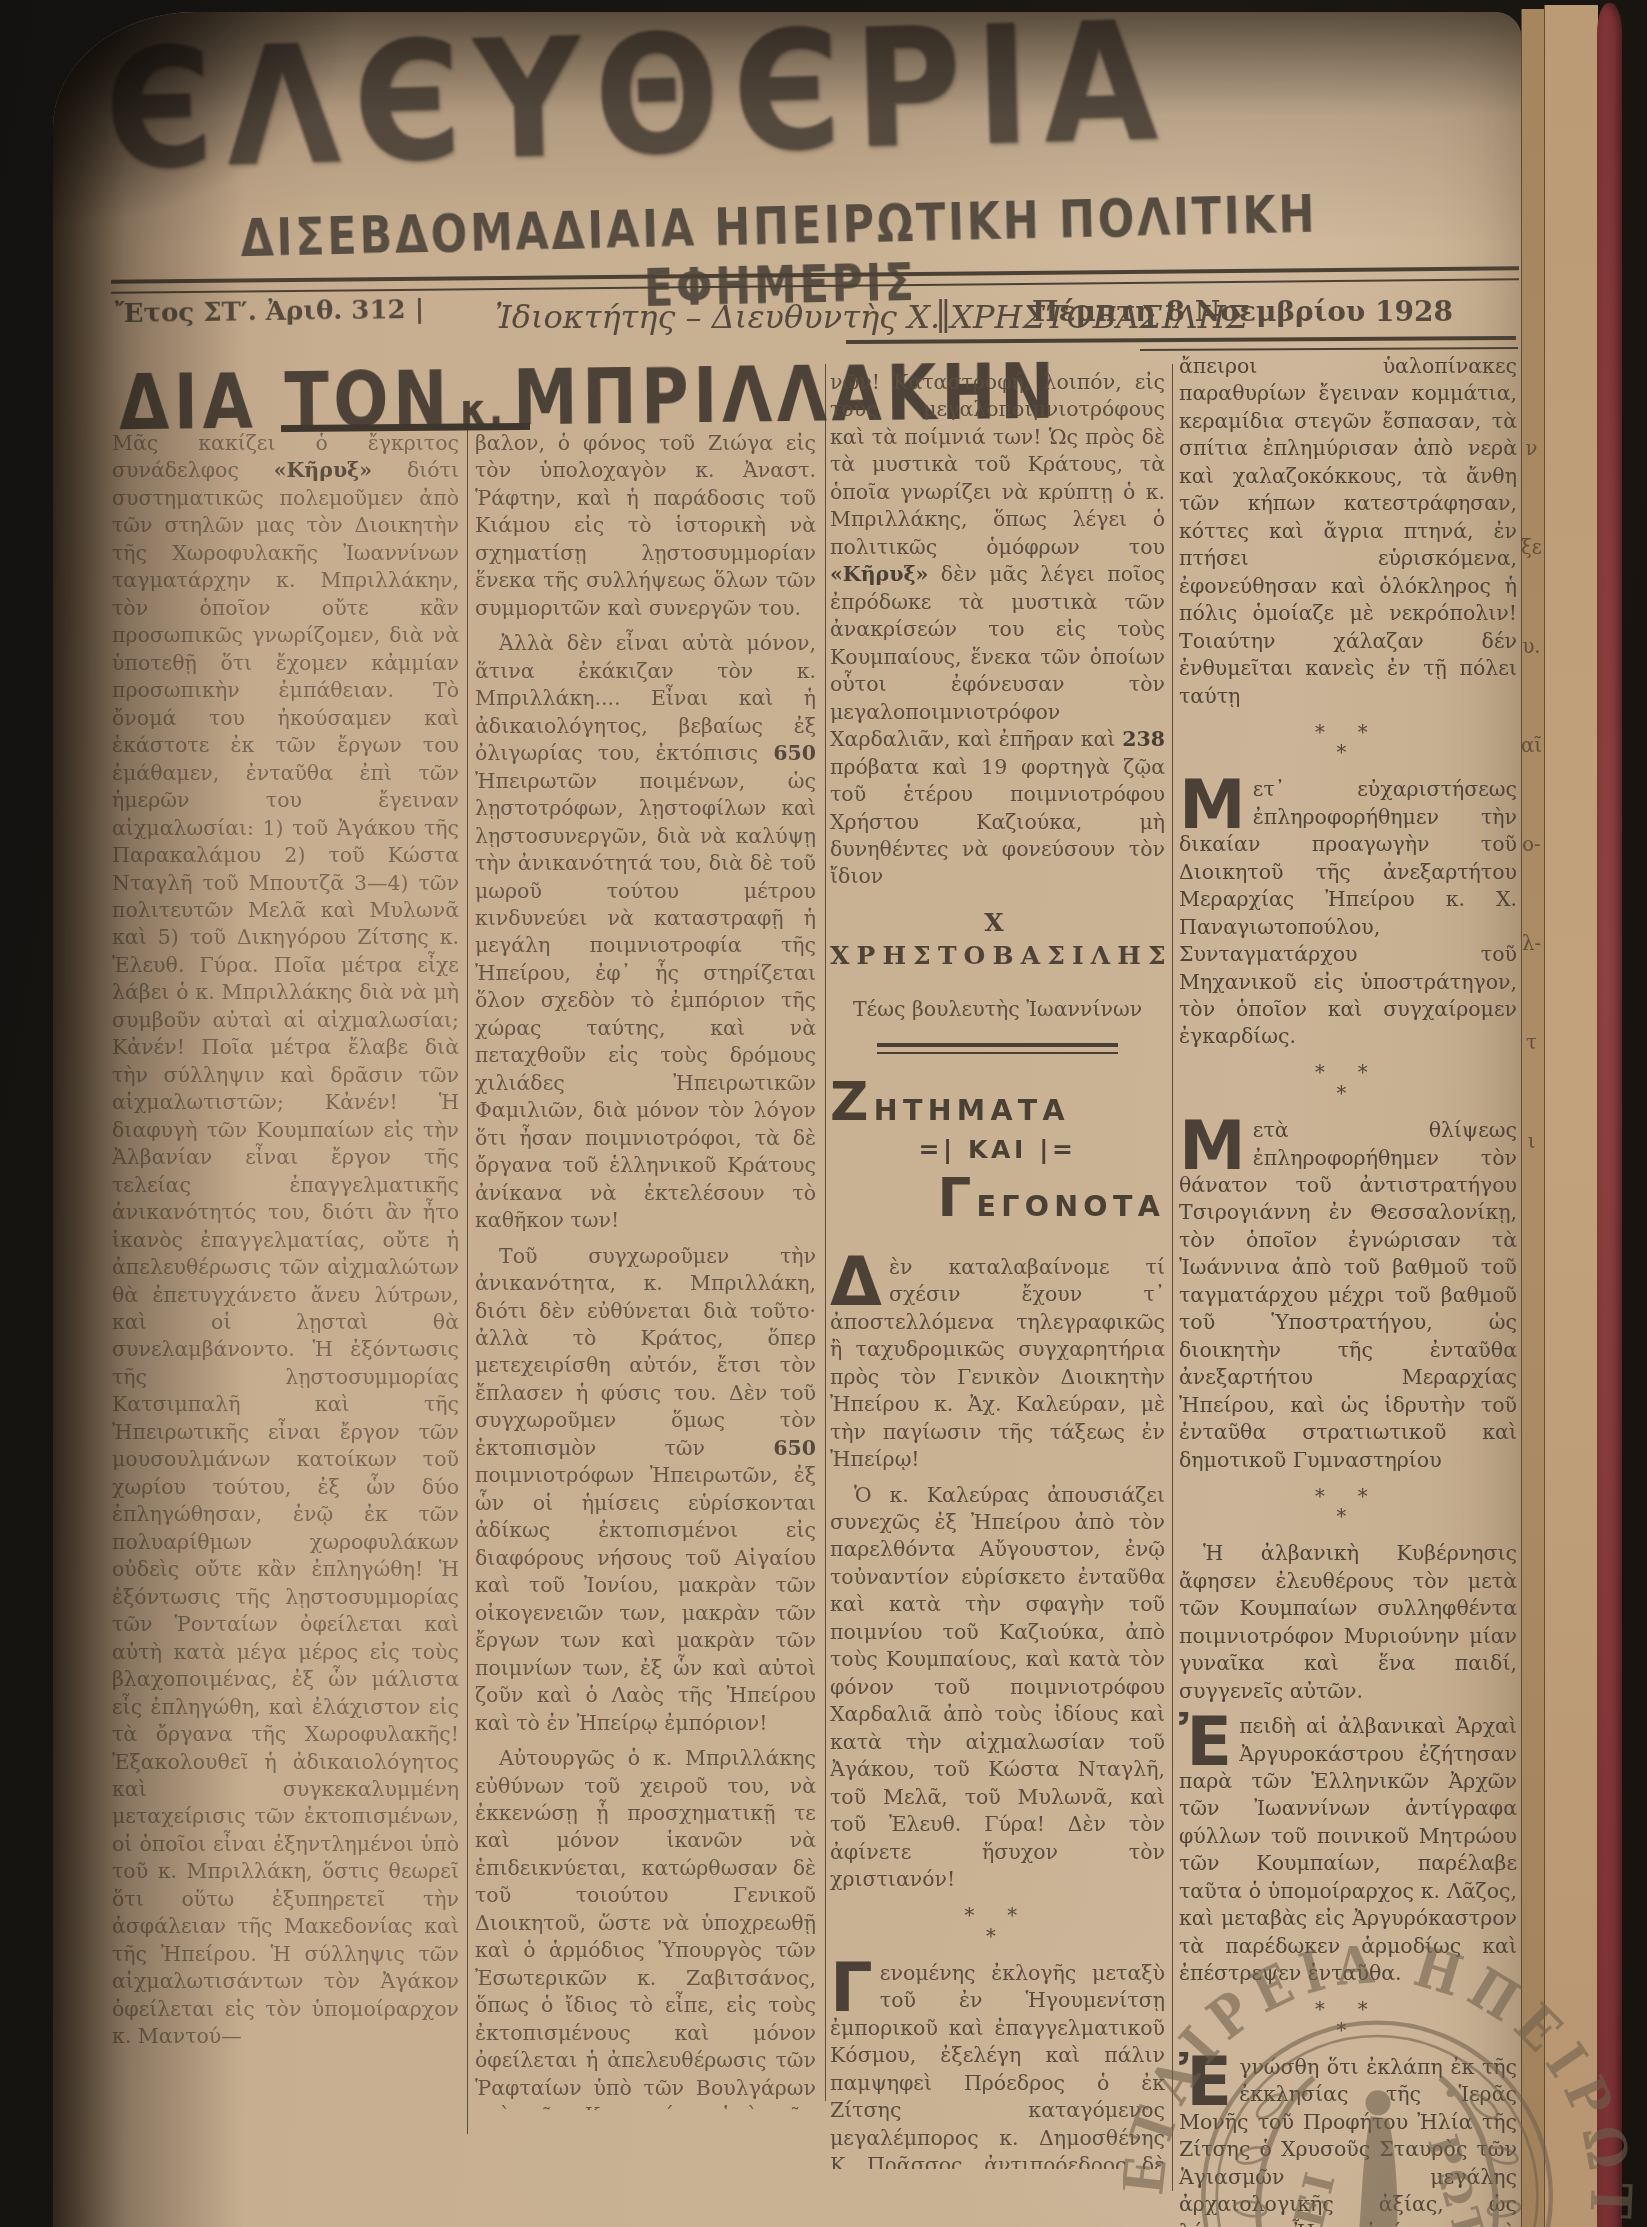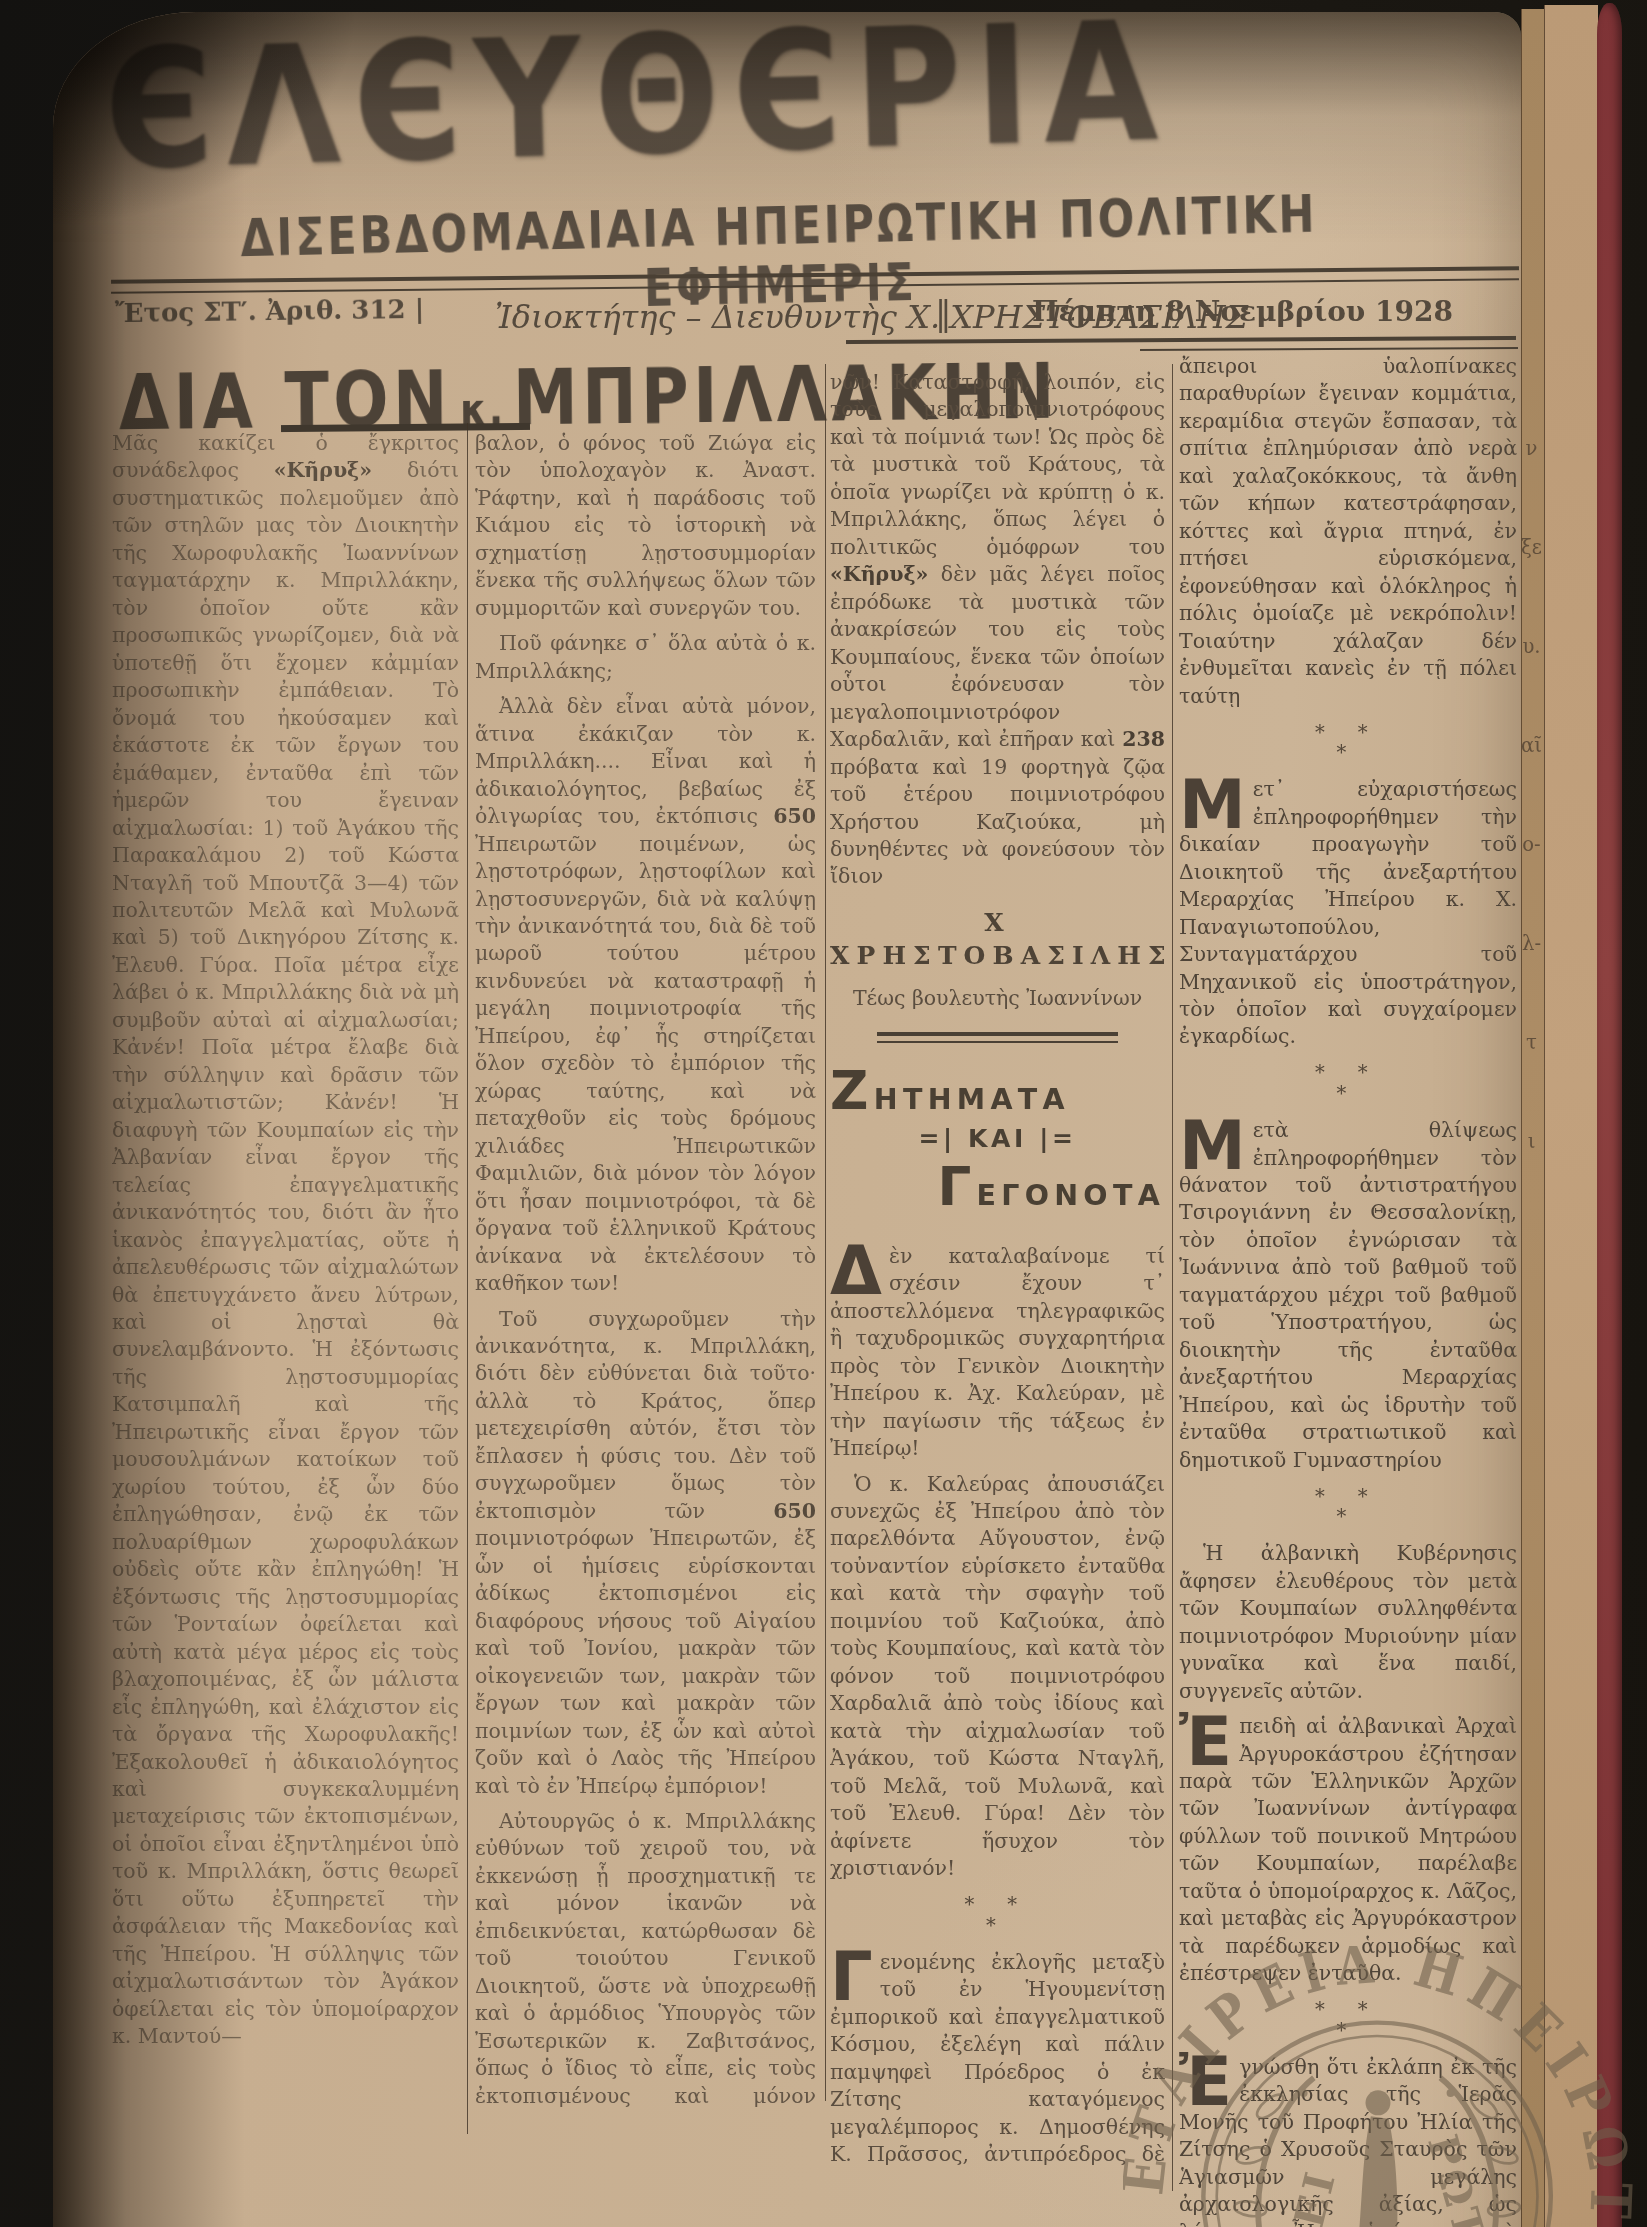--- a/index.html
+++ b/index.html
@@ -70,21 +70,21 @@
   .para:first-child{text-indent:0;}
   .dc{text-indent:0;}
   .dc::first-letter{float:left;font-size:67px;line-height:.72;padding:4.5px 7.1px 0 0;font-weight:bold;
     color:#4c4136;font-family:"DejaVu Sans",sans-serif;}
   .sep{text-align:center;font-size:19.6px;letter-spacing:13.4px;line-height:1.05;white-space:pre-line;
     color:#55483a;margin:12.5px 0;}
   b{font-weight:bold;color:#4a3f33;}
   
   .sig{margin:15px 0 4.5px;}
   .sig-name{text-align:center;font-weight:bold;font-size:25px;letter-spacing:7.1px;color:#4e4336;}
-  .sig-role{text-align:center;font-size:20.5px;margin-top:12px;}
+  .sig-role{text-align:center;font-size:20.5px;margin-top:23px;}
   .sig-rule{width:72%;margin:19.6px auto 3.6px;height:5.3px;border-top:4px solid #4a4034;border-bottom:2.7px solid #4a4034;filter:blur(0.2px);}
   .sect{margin:11.6px 0 20.5px;font-family:"DejaVu Sans",sans-serif;color:#4a4033;filter:blur(0.3px);}
   .sect-init{font-size:53px;font-weight:bold;}
   .sect-l1{font-size:28.5px;font-weight:bold;letter-spacing:5.3px;margin-top:9px;}
   .sect-l2{font-size:25px;font-weight:bold;text-align:center;letter-spacing:3.6px;margin-top:-3.6px;}
   .sect-l3{font-size:28.5px;font-weight:bold;letter-spacing:5.3px;text-align:right;margin-top:-4.5px;}
   
   .edge-glyphs{position:absolute;left:1518px;top:437px;width:27px;height:1604px;z-index:4;
     display:flex;flex-direction:column;gap:76px;align-items:center;
     font-size:19.6px;color:rgba(80,65,50,.8);filter:blur(0.4px);}
@@ -124,21 +124,20 @@
 
   <div class="vrule vrule1"></div>
   <div class="vrule vrule2"></div>
   <div class="vrule vrule3"></div>
 
   <div class="col col1">
       <p class="para">Μᾶς κακίζει ὁ ἔγκριτος συνάδελφος <b>«Κῆρυξ»</b> διότι συστηματικῶς πολεμοῦμεν ἀπὸ τῶν στηλῶν μας τὸν Διοικητὴν τῆς Χωροφυλακῆς Ἰωαννίνων ταγματάρχην κ. Μπριλλάκην, τὸν ὁποῖον οὔτε κἂν προσωπικῶς γνωρίζομεν, διὰ νὰ ὑποτεθῇ ὅτι ἔχομεν κἀμμίαν προσωπικὴν ἐμπάθειαν. Τὸ ὄνομά του ἠκούσαμεν καὶ ἑκάστοτε ἐκ τῶν ἔργων του ἐμάθαμεν, ἐνταῦθα ἐπὶ τῶν ἡμερῶν του ἔγειναν αἰχμαλωσίαι: 1) τοῦ Ἀγάκου τῆς Παρακαλάμου 2) τοῦ Κώστα Νταγλῆ τοῦ Μπουτζᾶ 3—4) τῶν πολιτευτῶν Μελᾶ καὶ Μυλωνᾶ καὶ 5) τοῦ Δικηγόρου Ζίτσης κ. Ἐλευθ. Γύρα. Ποῖα μέτρα εἶχε λάβει ὁ κ. Μπριλλάκης διὰ νὰ μὴ συμβοῦν αὐταὶ αἱ αἰχμαλωσίαι; Κἀνέν! Ποῖα μέτρα ἔλαβε διὰ τὴν σύλληψιν καὶ δρᾶσιν τῶν αἰχμαλωτιστῶν; Κἀνέν! Ἡ διαφυγὴ τῶν Κουμπαίων εἰς τὴν Ἀλβανίαν εἶναι ἔργον τῆς τελείας ἐπαγγελματικῆς ἀνικανότητός του, διότι ἂν ἦτο ἱκανὸς ἐπαγγελματίας, οὔτε ἡ ἀπελευθέρωσις τῶν αἰχμαλώτων θὰ ἐπετυγχάνετο ἄνευ λύτρων, καὶ οἱ λῃσταὶ θὰ συνελαμβάνοντο. Ἡ ἐξόντωσις τῆς λῃστοσυμμορίας Κατσιμπαλῆ καὶ τῆς Ἠπειρωτικῆς εἶναι ἔργον τῶν μουσουλμάνων κατοίκων τοῦ χωρίου τούτου, ἐξ ὧν δύο ἐπληγώθησαν, ἐνῷ ἐκ τῶν πολυαρίθμων χωροφυλάκων οὐδεὶς οὔτε κἂν ἐπληγώθη! Ἡ ἐξόντωσις τῆς λῃστοσυμμορίας τῶν Ῥονταίων ὀφείλεται καὶ αὐτὴ κατὰ μέγα μέρος εἰς τοὺς βλαχοποιμένας, ἐξ ὧν μάλιστα εἷς ἐπληγώθη, καὶ ἐλάχιστον εἰς τὰ ὄργανα τῆς Χωροφυλακῆς! Ἐξακολουθεῖ ἡ ἀδικαιολόγητος καὶ συγκεκαλυμμένη μεταχείρισις τῶν ἐκτοπισμένων, οἱ ὁποῖοι εἶναι ἐξηντλημένοι ὑπὸ τοῦ κ. Μπριλλάκη, ὅστις θεωρεῖ ὅτι οὕτω ἐξυπηρετεῖ τὴν ἀσφάλειαν τῆς Μακεδονίας καὶ τῆς Ἠπείρου. Ἡ σύλληψις τῶν αἰχμαλωτισάντων τὸν Ἀγάκον ὀφείλεται εἰς τὸν ὑπομοίραρχον κ. Μαντού—</p>
     </div>
   <div class="col col2">
       <p class="para">βαλον, ὁ φόνος τοῦ Ζιώγα εἰς τὸν ὑπολοχαγὸν κ. Ἀναστ. Ῥάφτην, καὶ ἡ παράδοσις τοῦ Κιάμου εἰς τὸ ἱστορικὴ νὰ σχηματίσῃ λῃστοσυμμορίαν ἕνεκα τῆς συλλήψεως ὅλων τῶν συμμοριτῶν καὶ συνεργῶν του.</p>
-      <p class="para">Ποῦ φάνηκε σ᾽ ὅλα αὐτὰ ὁ κ. Μπριλλάκης;</p>
       <p class="para">Ἀλλὰ δὲν εἶναι αὐτὰ μόνον, ἅτινα ἐκάκιζαν τὸν κ. Μπριλλάκη.... Εἶναι καὶ ἡ ἀδικαιολόγητος, βεβαίως ἐξ ὀλιγωρίας του, ἐκτόπισις <b>650</b> Ἠπειρωτῶν ποιμένων, ὡς λῃστοτρόφων, λῃστοφίλων καὶ λῃστοσυνεργῶν, διὰ νὰ καλύψῃ τὴν ἀνικανότητά του, διὰ δὲ τοῦ μωροῦ τούτου μέτρου κινδυνεύει νὰ καταστραφῇ ἡ μεγάλη ποιμνιοτροφία τῆς Ἠπείρου, ἐφ᾽ ἧς στηρίζεται ὅλον σχεδὸν τὸ ἐμπόριον τῆς χώρας ταύτης, καὶ νὰ πεταχθοῦν εἰς τοὺς δρόμους χιλιάδες Ἠπειρωτικῶν Φαμιλιῶν, διὰ μόνον τὸν λόγον ὅτι ἦσαν ποιμνιοτρόφοι, τὰ δὲ ὄργανα τοῦ ἑλληνικοῦ Κράτους ἀνίκανα νὰ ἐκτελέσουν τὸ καθῆκον των!</p>
       <p class="para">Τοῦ συγχωροῦμεν τὴν ἀνικανότητα, κ. Μπριλλάκη, διότι δὲν εὐθύνεται διὰ τοῦτο· ἀλλὰ τὸ Κράτος, ὅπερ μετεχειρίσθη αὐτόν, ἔτσι τὸν ἔπλασεν ἡ φύσις του. Δὲν τοῦ συγχωροῦμεν ὅμως τὸν ἐκτοπισμὸν τῶν <b>650</b> ποιμνιοτρόφων Ἠπειρωτῶν, ἐξ ὧν οἱ ἡμίσεις εὑρίσκονται ἀδίκως ἐκτοπισμένοι εἰς διαφόρους νήσους τοῦ Αἰγαίου καὶ τοῦ Ἰονίου, μακρὰν τῶν οἰκογενειῶν των, μακρὰν τῶν ἔργων των καὶ μακρὰν τῶν ποιμνίων των, ἐξ ὧν καὶ αὐτοὶ ζοῦν καὶ ὁ Λαὸς τῆς Ἠπείρου καὶ τὸ ἐν Ἠπείρῳ ἐμπόριον!</p>
       <p class="para">Αὐτουργῶς ὁ κ. Μπριλλάκης εὐθύνων τοῦ χειροῦ του, νὰ ἐκκενώσῃ ᾗ προσχηματικῇ τε καὶ μόνον ἱκανῶν νὰ ἐπιδεικνύεται, κατώρθωσαν δὲ τοῦ τοιούτου Γενικοῦ Διοικητοῦ, ὥστε νὰ ὑποχρεωθῇ καὶ ὁ ἁρμόδιος Ὑπουργὸς τῶν Ἐσωτερικῶν κ. Ζαβιτσάνος, ὅπως ὁ ἴδιος τὸ εἶπε, εἰς τοὺς ἐκτοπισμένους καὶ μόνον ὀφείλεται ἡ ἀπελευθέρωσις τῶν Ῥαφταίων ὑπὸ τῶν Βουλγάρων καὶ τῶν Κουμπαίων ὑπὸ τῶν Ἀλβανῶν.</p>
     </div>
 
   <div class="col col3">
     <div>
         <p class="para">νῶν! Καταστροφή, λοιπόν, εἰς τοὺς μεγαλοποιμνιοτρόφους καὶ τὰ ποίμνιά των! Ὡς πρὸς δὲ τὰ μυστικὰ τοῦ Κράτους, τὰ ὁποῖα γνωρίζει νὰ κρύπτῃ ὁ κ. Μπριλλάκης, ὅπως λέγει ὁ πολιτικῶς ὁμόφρων του <b>«Κῆρυξ»</b> δὲν μᾶς λέγει ποῖος ἐπρόδωκε τὰ μυστικὰ τῶν ἀνακρίσεών του εἰς τοὺς Κουμπαίους, ἕνεκα τῶν ὁποίων οὗτοι ἐφόνευσαν τὸν μεγαλοποιμνιοτρόφον Χαρδαλιᾶν, καὶ ἐπῆραν καὶ <b>238</b> πρόβατα καὶ 19 φορτηγὰ ζῷα τοῦ ἑτέρου ποιμνιοτρόφου Χρήστου Καζιούκα, μὴ δυνηθέντες νὰ φονεύσουν τὸν ἴδιον</p>
       </div>
     <div class="sig">

